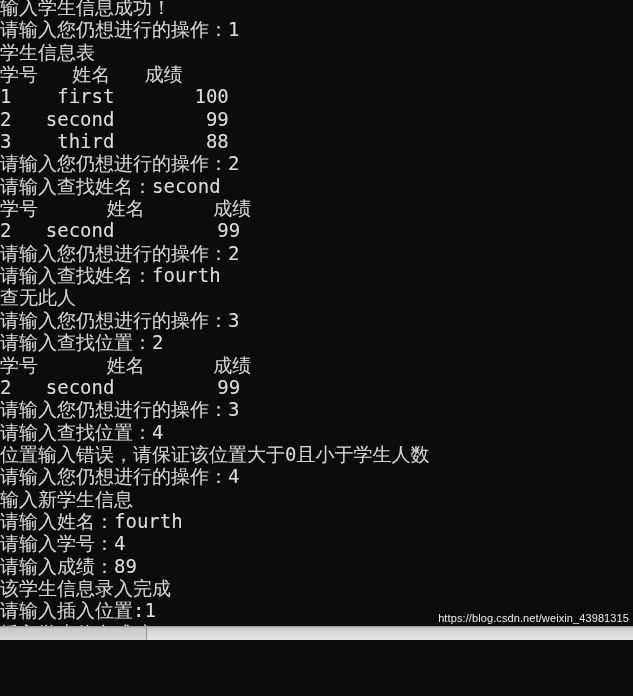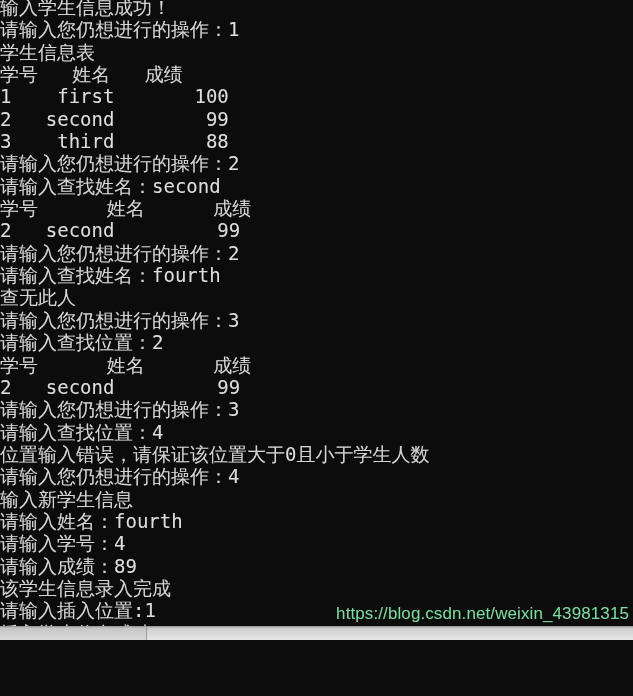--- a/index.html
+++ b/index.html
@@ -79,23 +79,23 @@
     top: 0;
     width: 1px;
     height: 14px;
     background: #9a9a9a;
   }
 
   #watermark {
     position: absolute;
     right: 4px;
     bottom: 16px;
-    color: #86efac;
+    color: #ffffff;
     font-family: "Liberation Sans", sans-serif;
-    font-size: 17px;
+    font-size: 11px;
     letter-spacing: 0.1px;
     white-space: nowrap;
     opacity: 0.92;
   }
 </style>
 </head>
 <body>
 
 <div id="console-window">
 

